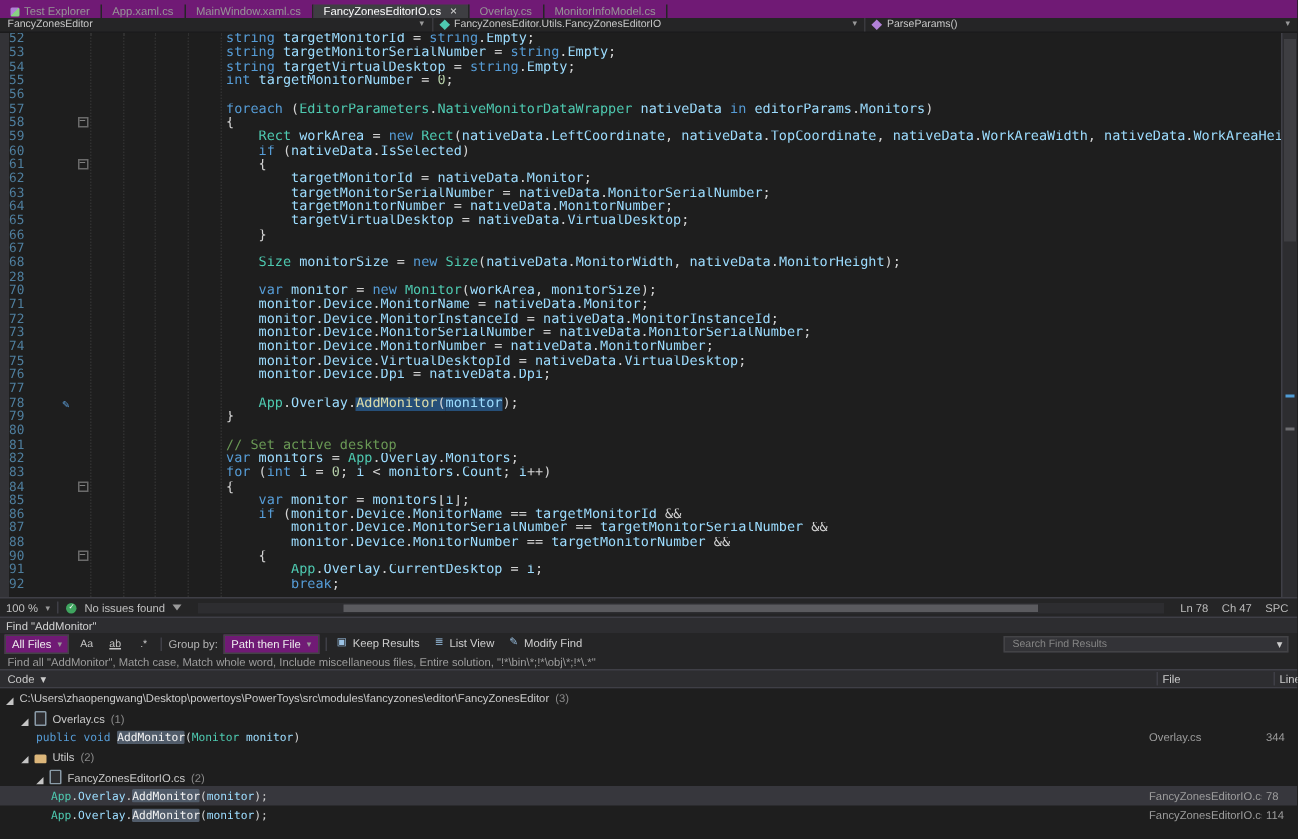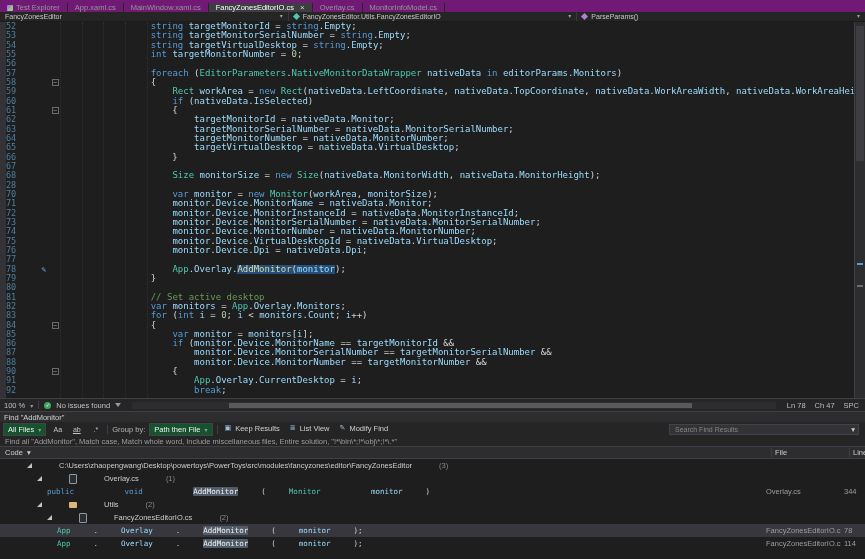--- a/index.html
+++ b/index.html
@@ -47,40 +47,40 @@
   .okdot{width:7px;height:7px;border-radius:50%;background:#3fa45f;color:#ffffff;font-size:5px;line-height:7px;text-align:center;flex:0 0 auto;}
   .funnel{width:0;height:0;border-left:3px solid transparent;border-right:3px solid transparent;border-top:4px solid #9a9a9a;}
   .hscroll{flex:1 1 auto;height:7px;background:#2d2d30;position:relative;margin:0 6px;}
   .hthumb{position:absolute;top:1px;bottom:1px;left:15%;width:72%;background:#5a5a5e;}
   .caretinfo{display:flex;gap:9px;color:#bdbdbd;margin-right:2px;}
 
   
   .findpanel{height:147px;flex:0 0 auto;background:#252526;border-top:1px solid #3f3f46;display:flex;flex-direction:column;font-size:7.5px;}
   .ftitle{height:10px;display:flex;align-items:center;padding:0 4px;color:#d2d2d2;background:#2d2d30;flex:0 0 auto;}
   .ftoolbar{height:14px;display:flex;align-items:center;gap:4px;padding:0 3px;flex:0 0 auto;}
-  .combo{display:flex;align-items:center;gap:4px;background:#14532d;border:1px solid #434346;padding:0 4px;height:11px;color:#f0f0f0;white-space:nowrap;}
+  .combo{display:flex;align-items:center;gap:4px;background:#701a75;border:1px solid #434346;padding:0 4px;height:11px;color:#f0f0f0;white-space:nowrap;}
   .combo .chev{font-size:6px;color:#9a9a9a;}
   .icobtn{min-width:13px;height:11px;display:flex;align-items:center;justify-content:center;color:#c5c5c5;font-size:7px;padding:0 1px;}
   .icobtn.uline{text-decoration:underline;}
   .tbtn{display:flex;gap:4px;color:#d0d0d0;padding:0 3px;height:11px;white-space:nowrap;}
   .tbtn .bicon{font-size:7px;color:#9cc3e5;}
   .tsep{width:1px;height:9px;background:#3f3f46;}
   .grouplabel{color:#b5b5b5;white-space:nowrap;text-align:center;}
   .searchbox{margin-left:auto;width:190px;height:11px;box-sizing:border-box;background:#333337;border:1px solid #434346;display:flex;align-items:center;padding:0 3px;margin-right:3px;}
   .searchbox input{flex:1;background:transparent;border:none;outline:none;color:#cccccc;font-size:7px;font-family:"Liberation Sans","DejaVu Sans",sans-serif;}
   .searchbox input::placeholder{color:#858585;}
   .fsummary{height:10px;display:flex;align-items:center;padding:0 5px;color:#9d9d9d;white-space:nowrap;overflow:hidden;flex:0 0 auto;}
   .fheader{height:11px;display:flex;align-items:center;background:#2d2d30;border-top:1px solid #3f3f46;border-bottom:1px solid #3f3f46;color:#cccccc;flex:0 0 auto;}
   .hc-code{flex:1;display:flex;align-items:center;gap:4px;padding-left:5px;}
   .hc-file{width:78px;flex:0 0 auto;border-left:1px solid #3f3f46;padding-left:3px;box-sizing:border-box;}
   .hc-line{width:16px;flex:0 0 auto;border-left:1px solid #3f3f46;padding-left:3px;box-sizing:border-box;}
   .frows{flex:1 1 auto;background:#1e1e1e;overflow:hidden;}
   .frow{height:13px;display:flex;align-items:center;color:#cccccc;}
   .frow.selected{background:#37373d;}
-  .frow .main{flex:1;display:flex;align-items:center;overflow:hidden;white-space:pre;gap:23px;}
+  .frow .main{flex:1;display:flex;align-items:flex-end;overflow:hidden;white-space:pre;}
   .frow .main.code{font-family:"DejaVu Sans Mono",monospace;font-size:7.5px;}
   .hl{background:#515c6a;color:#f2f2f2;border-radius:1px;}
   .exp{width:0;height:0;border-bottom:5px solid #c5c5c5;border-left:5px solid transparent;margin-right:4px;flex:0 0 auto;}
   .ic-file{width:6px;height:8px;border:1px solid #8a9ba8;border-radius:1px;background:#2d2d30;margin-right:4px;flex:0 0 auto;}
   .ic-folder{width:8px;height:6px;background:#dcb67a;border-radius:1px;margin-right:4px;flex:0 0 auto;}
   .count{color:#8a8a8a;margin-left:4px;}
   .fr-file{width:78px;flex:0 0 auto;padding-left:3px;box-sizing:border-box;color:#9d9d9d;overflow:hidden;white-space:nowrap;}
   .fr-line{width:24px;flex:0 0 auto;padding-left:3px;box-sizing:border-box;color:#9d9d9d;}
 </style>
 </head>

